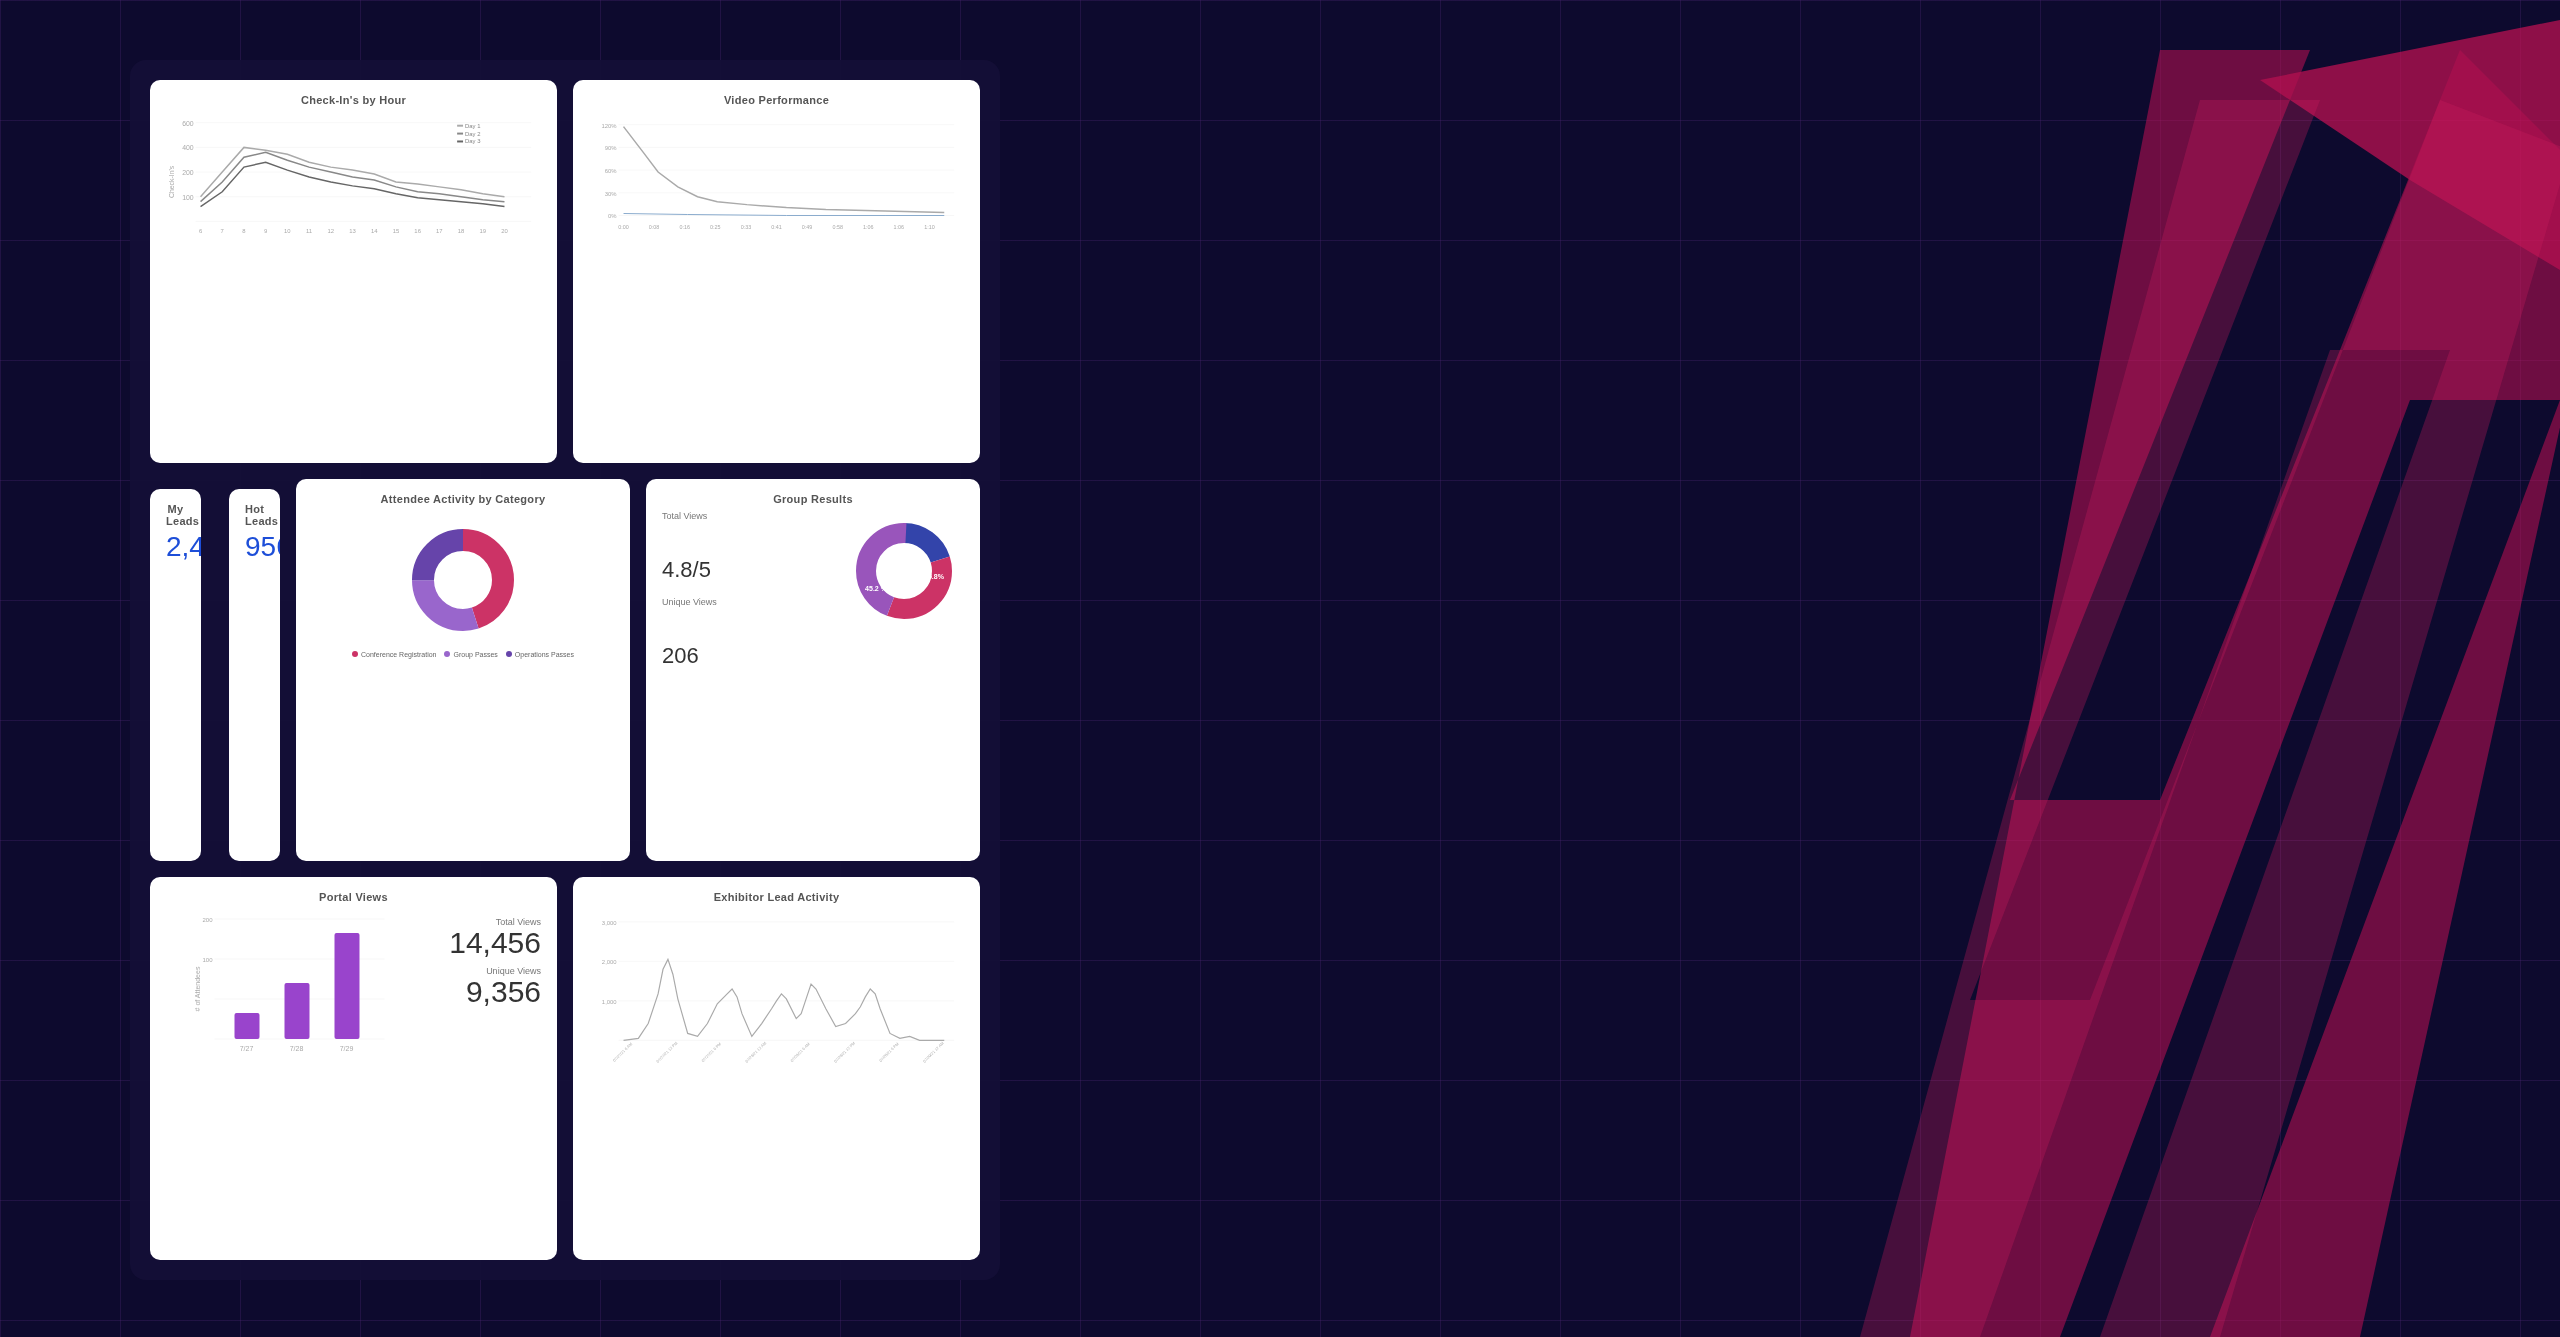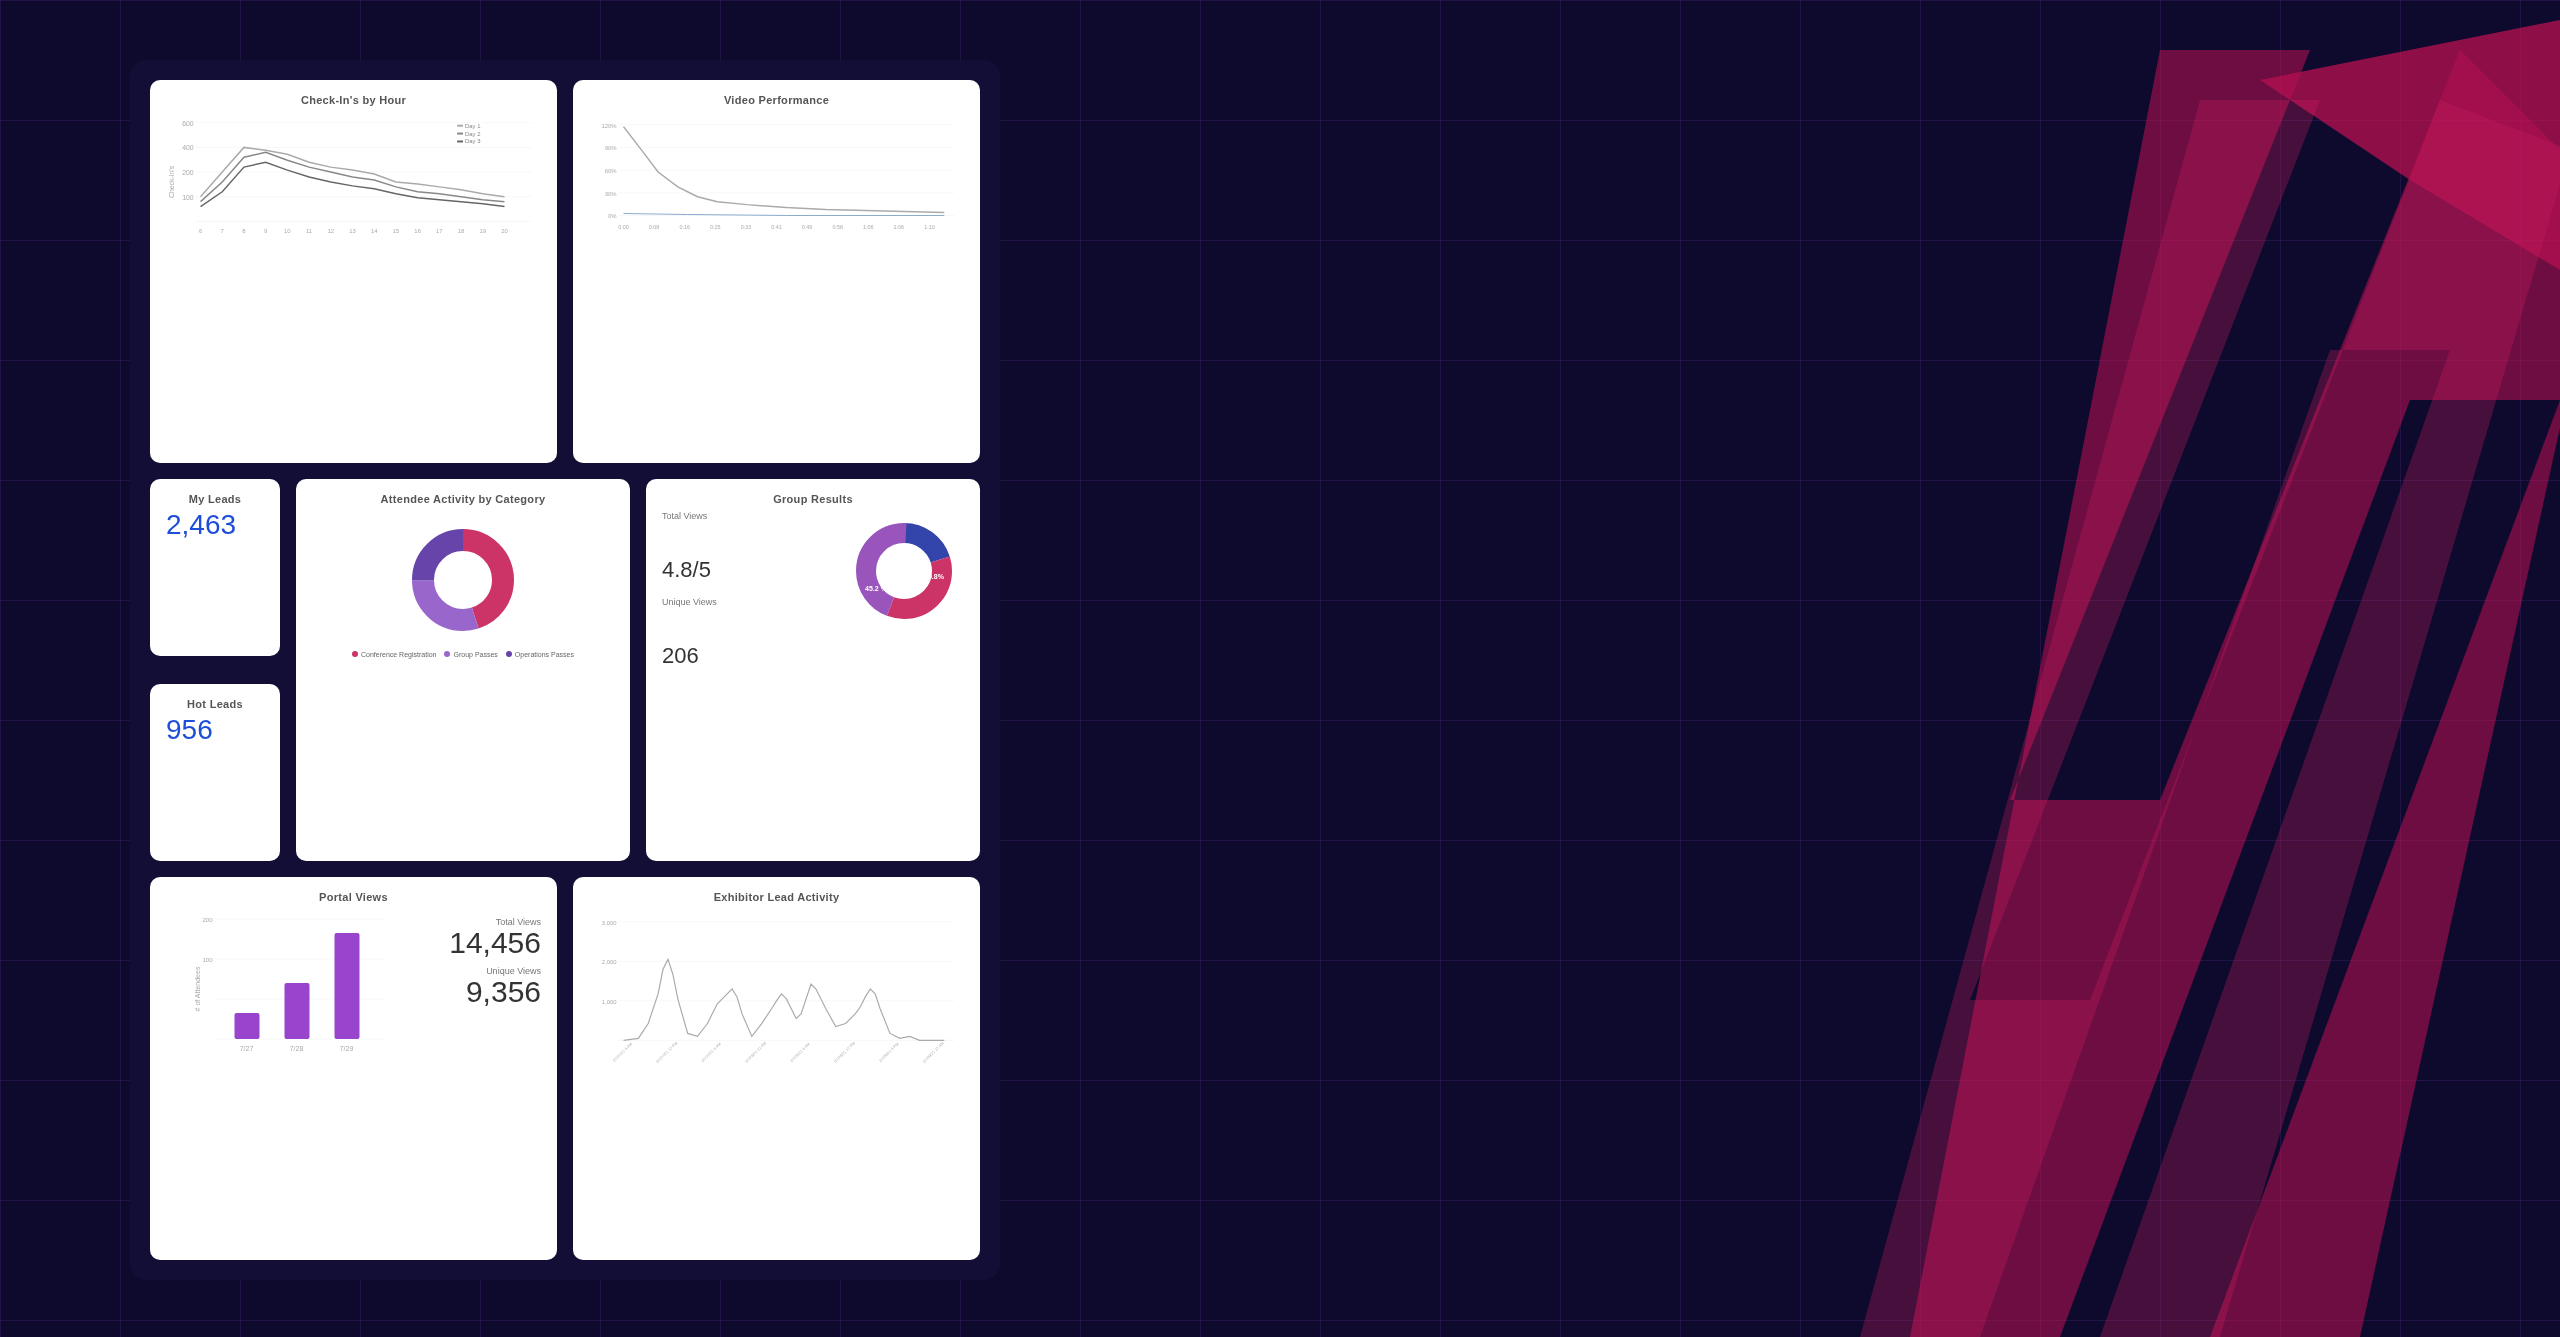--- a/index.html
+++ b/index.html
@@ -68,22 +68,23 @@
     .row-3 {
       display: grid;
       grid-template-columns: 1fr 1fr;
       gap: 16px;
       border-radius: 15px;
     }
 
     
     .col-left-stacked {
       display: flex;
-      flex-direction: column;
+      flex-direction: row;
       gap: 28px;
+      margin-top: 10px;
     }
 
     .card {
       background: #ffffff;
       border-radius: 10px;
       padding: 14px 16px;
       overflow: hidden;
     }
 
     .card-title {

